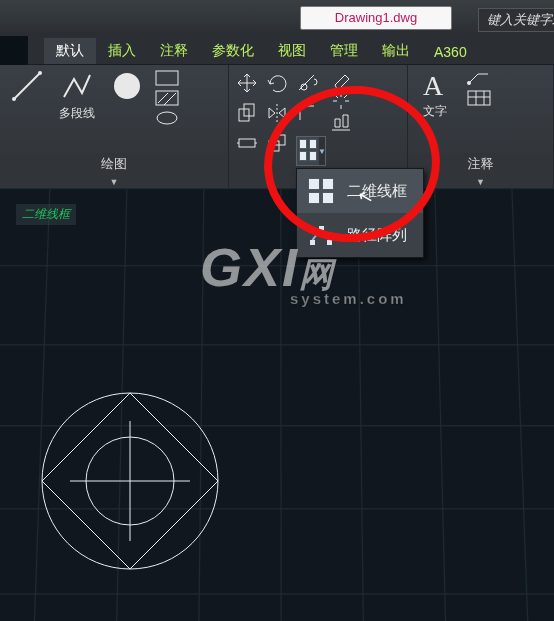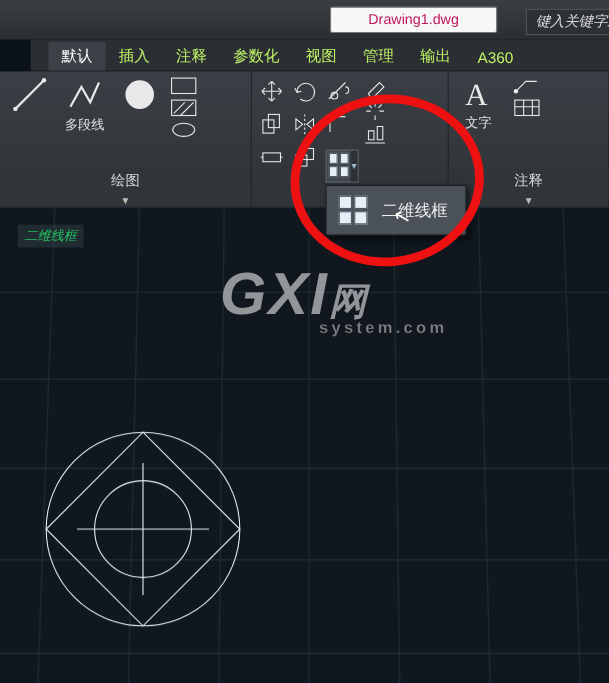--- a/index.html
+++ b/index.html
@@ -292,20 +292,31 @@
     <div class="fly-ico">
       <div class="sq4" style="width:26px;height:26px">
           <span></span>
           <span></span>
           <span></span>
           <span></span>
         </div>
     </div>
     <span class="fly-lbl">二维线框</span>
   </div>
+  <div class="fly-item">
+    <div class="fly-ico">
+      <svg width="28" height="28">
+          <path d="M4 22 Q14 2 24 22" stroke="#8fb8d8" stroke-width="2" fill="none"></path>
+        <rect x="3" y="19" width="5" height="5" fill="#dfe8ef"></rect>
+          <rect x="12" y="5" width="5" height="5" fill="#dfe8ef"></rect>
+          <rect x="20" y="19" width="5" height="5" fill="#dfe8ef"></rect>
+        </svg>
+    </div>
+    <span class="fly-lbl">路径阵列</span>
+  </div>
 </div>
 
 <div class="cursor">↖</div>
 
 <div class="red-annot"></div>
 
 <div class="wm">
   <span>GXI</span><span style="font-size:34px">网</span>
   <small>system.com</small>
 </div>

